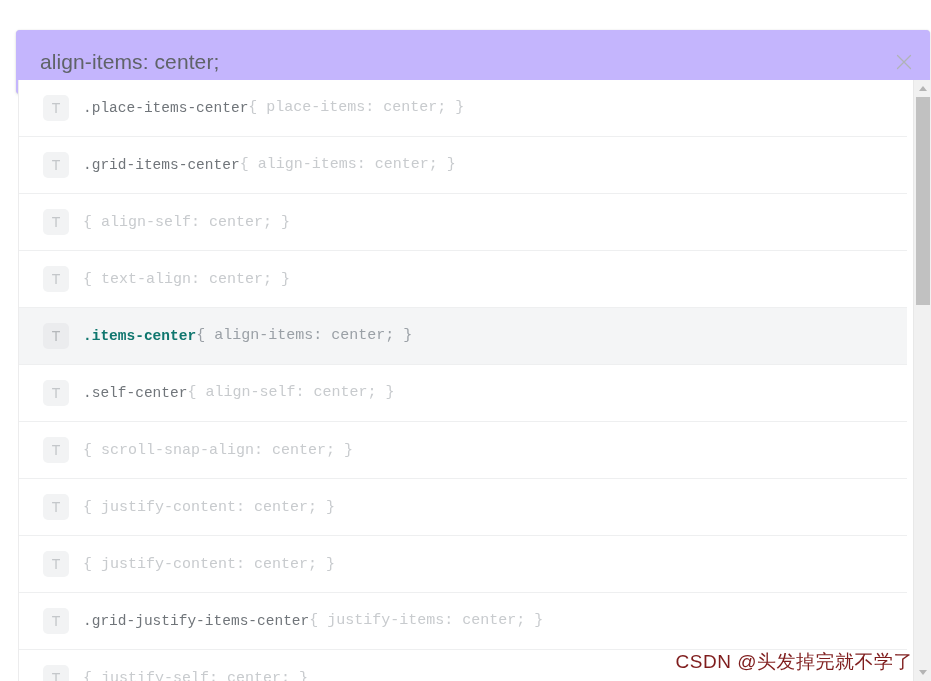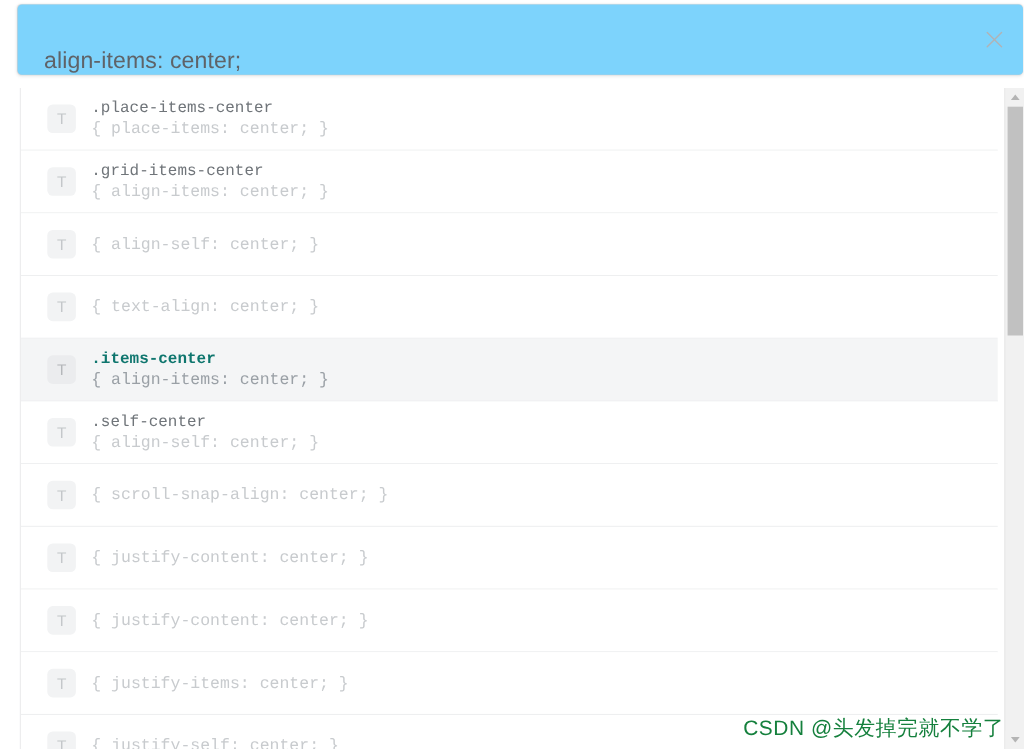--- a/index.html
+++ b/index.html
@@ -17,28 +17,28 @@
     position: relative;
     width: 931px;
     height: 681px;
     background: #ffffff;
   }
 
   
   .search-card {
     position: absolute;
     left: 16px;
-    top: 4px;
+    top: 30px;
     width: 914px;
     height: 64px;
-    background: #7dd3fc;
+    background: #c4b5fd;
     border-radius: 4px;
     box-shadow: 0 1px 3px rgba(60,64,67,0.17), 0 0 1px rgba(60,64,67,0.16);
     display: flex;
-    align-items: flex-end;
+    align-items: center;
     padding: 0 0 0 24px;
   }
 
   .search-query {
     flex: 1 1 auto;
     font-family: "Liberation Sans", sans-serif;
     font-size: 21px;
     color: #5f6368;
     letter-spacing: 0.1px;
     white-space: nowrap;
@@ -103,21 +103,21 @@
     font-family: "Liberation Sans", sans-serif;
     font-size: 14px;
     color: #c4c7ca;
     margin-right: 14px;
     user-select: none;
   }
   .result-row.selected .row-icon { background: #ebecee; color: #b4b7ba; }
 
   .row-text {
     display: flex;
-    flex-direction: column;
+    flex-direction: row;
     justify-content: center;
     min-width: 0;
   }
 
   .row-title {
     font-family: "Liberation Mono", monospace;
     font-size: 14.5px;
     line-height: 19px;
     color: #70757a;
     white-space: nowrap;
@@ -175,21 +175,21 @@
     cursor: pointer;
   }
 
   
   .watermark {
     position: absolute;
     right: 18px;
     bottom: 6px;
     font-family: "Liberation Sans", sans-serif;
     font-size: 19px;
-    color: #15803d;
+    color: #7f1d1d;
     letter-spacing: 0.5px;
     white-space: nowrap;
     user-select: none;
     pointer-events: none;
   }
 </style>
 </head>
 <body>
 
 <div id="app">
@@ -263,20 +263,21 @@
         </div>
         <div class="result-row">
           <div class="row-icon">T</div>
           <div class="row-text">
             <div class="row-sub">{ justify-content: center; }</div>
           </div>
         </div>
         <div class="result-row">
           <div class="row-icon">T</div>
           <div class="row-text">
+            <div class="row-title">.grid-justify-items-center</div>
             <div class="row-sub">{ justify-items: center; }</div>
           </div>
         </div>
         <div class="result-row">
           <div class="row-icon">T</div>
           <div class="row-text">
             <div class="row-sub">{ justify-self: center; }</div>
           </div>
         </div>
       </div>

